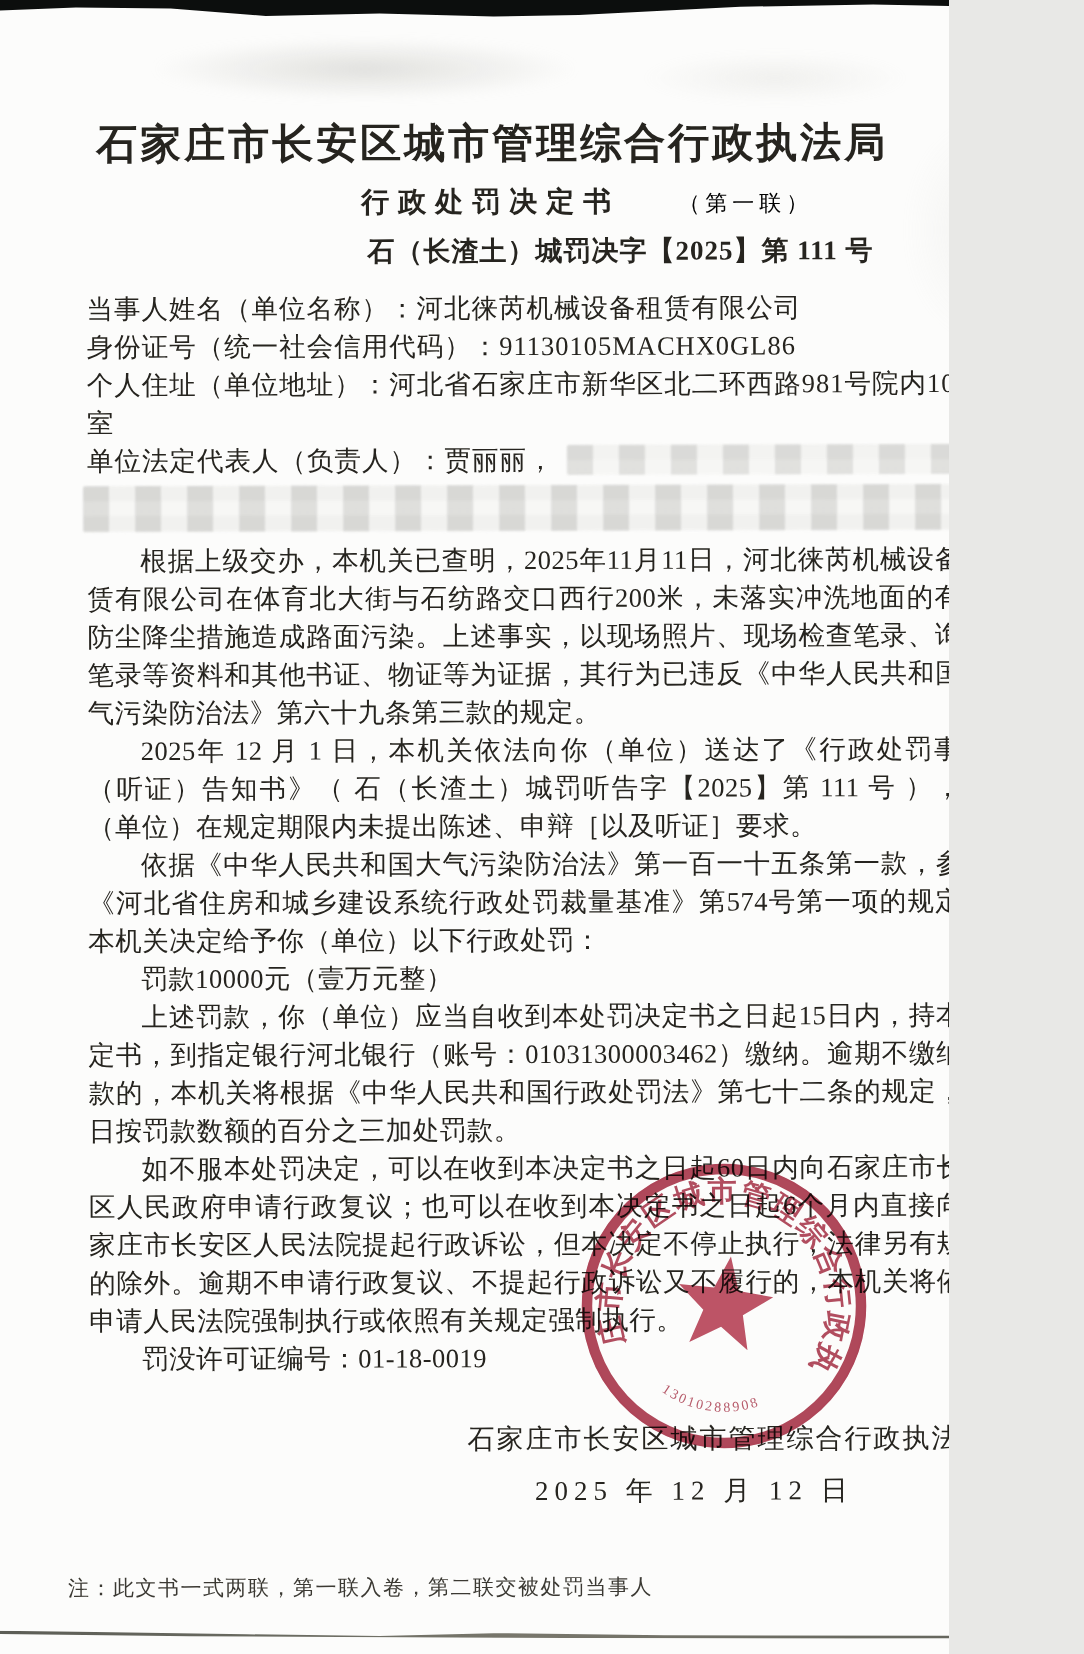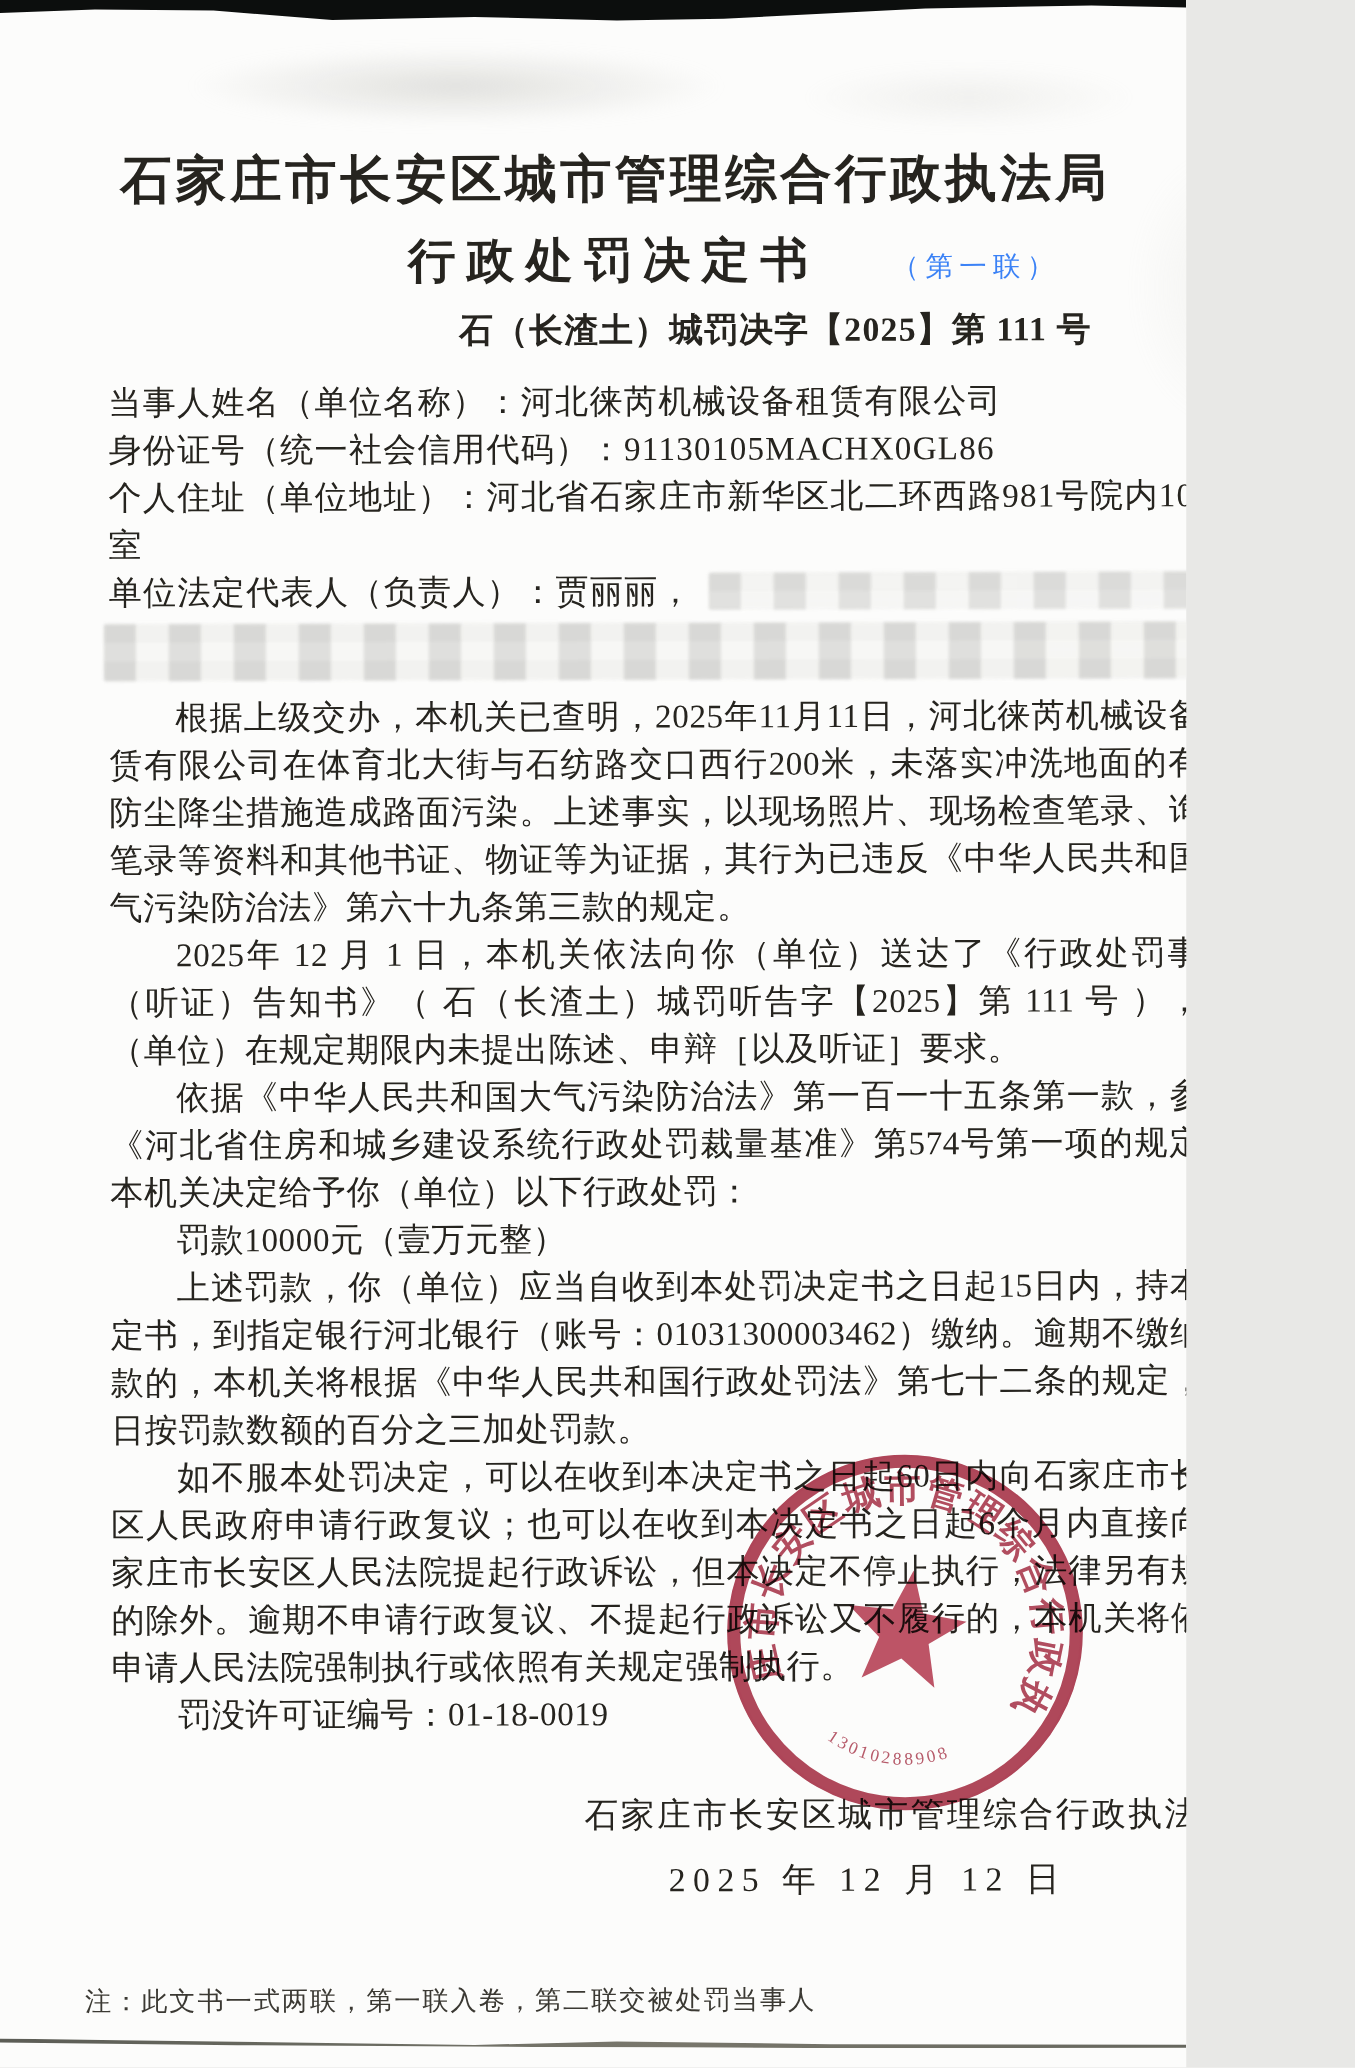--- a/index.html
+++ b/index.html
@@ -27,22 +27,22 @@
     background:radial-gradient(ellipse at center,rgba(203,203,198,.55),rgba(255,255,255,0) 70%);}
   .smudge.s3{left:905px;top:120px;width:150px;height:220px;opacity:.4;
     background:radial-gradient(ellipse at center,rgba(210,210,205,.5),rgba(255,255,255,0) 72%);}
 
   
   .content{position:absolute;z-index:2;left:88px;top:116px;width:902px;transform:rotate(-0.15deg);}
   .agency-title{margin:0 0 12px;font-size:41px;font-weight:bold;letter-spacing:3px;text-align:center;
     transform:translateX(-45px);white-space:nowrap;}
   .title-row{display:flex;justify-content:center;align-items:baseline;gap:58px;
     transform:translateX(50px);margin-bottom:12px;}
-  .doc-title{font-size:38px;font-weight:bold;letter-spacing:9px;white-space:nowrap;}
-  .copy-label{font-size:22px;letter-spacing:5px;color:#3b82f6;white-space:nowrap;}
+  .doc-title{font-size:28px;font-weight:bold;letter-spacing:9px;white-space:nowrap;}
+  .copy-label{font-size:22px;letter-spacing:5px;color:#000000;white-space:nowrap;}
   .doc-number{font-size:27px;font-weight:bold;text-align:center;letter-spacing:1px;
     transform:translateX(83px);margin-bottom:20px;white-space:nowrap;}
 
   .party{font-size:26.5px;line-height:38px;letter-spacing:1px;}
   .rep-line{display:flex;align-items:center;white-space:nowrap;}
 
   .redact{border-radius:2px;filter:blur(1.2px);
     background-image:
       repeating-linear-gradient(90deg,rgba(198,198,195,.6) 0 26px,rgba(244,244,242,.7) 26px 52px),
       repeating-linear-gradient(180deg,rgba(220,220,217,.55) 0 15px,rgba(250,250,248,.6) 15px 30px);}

